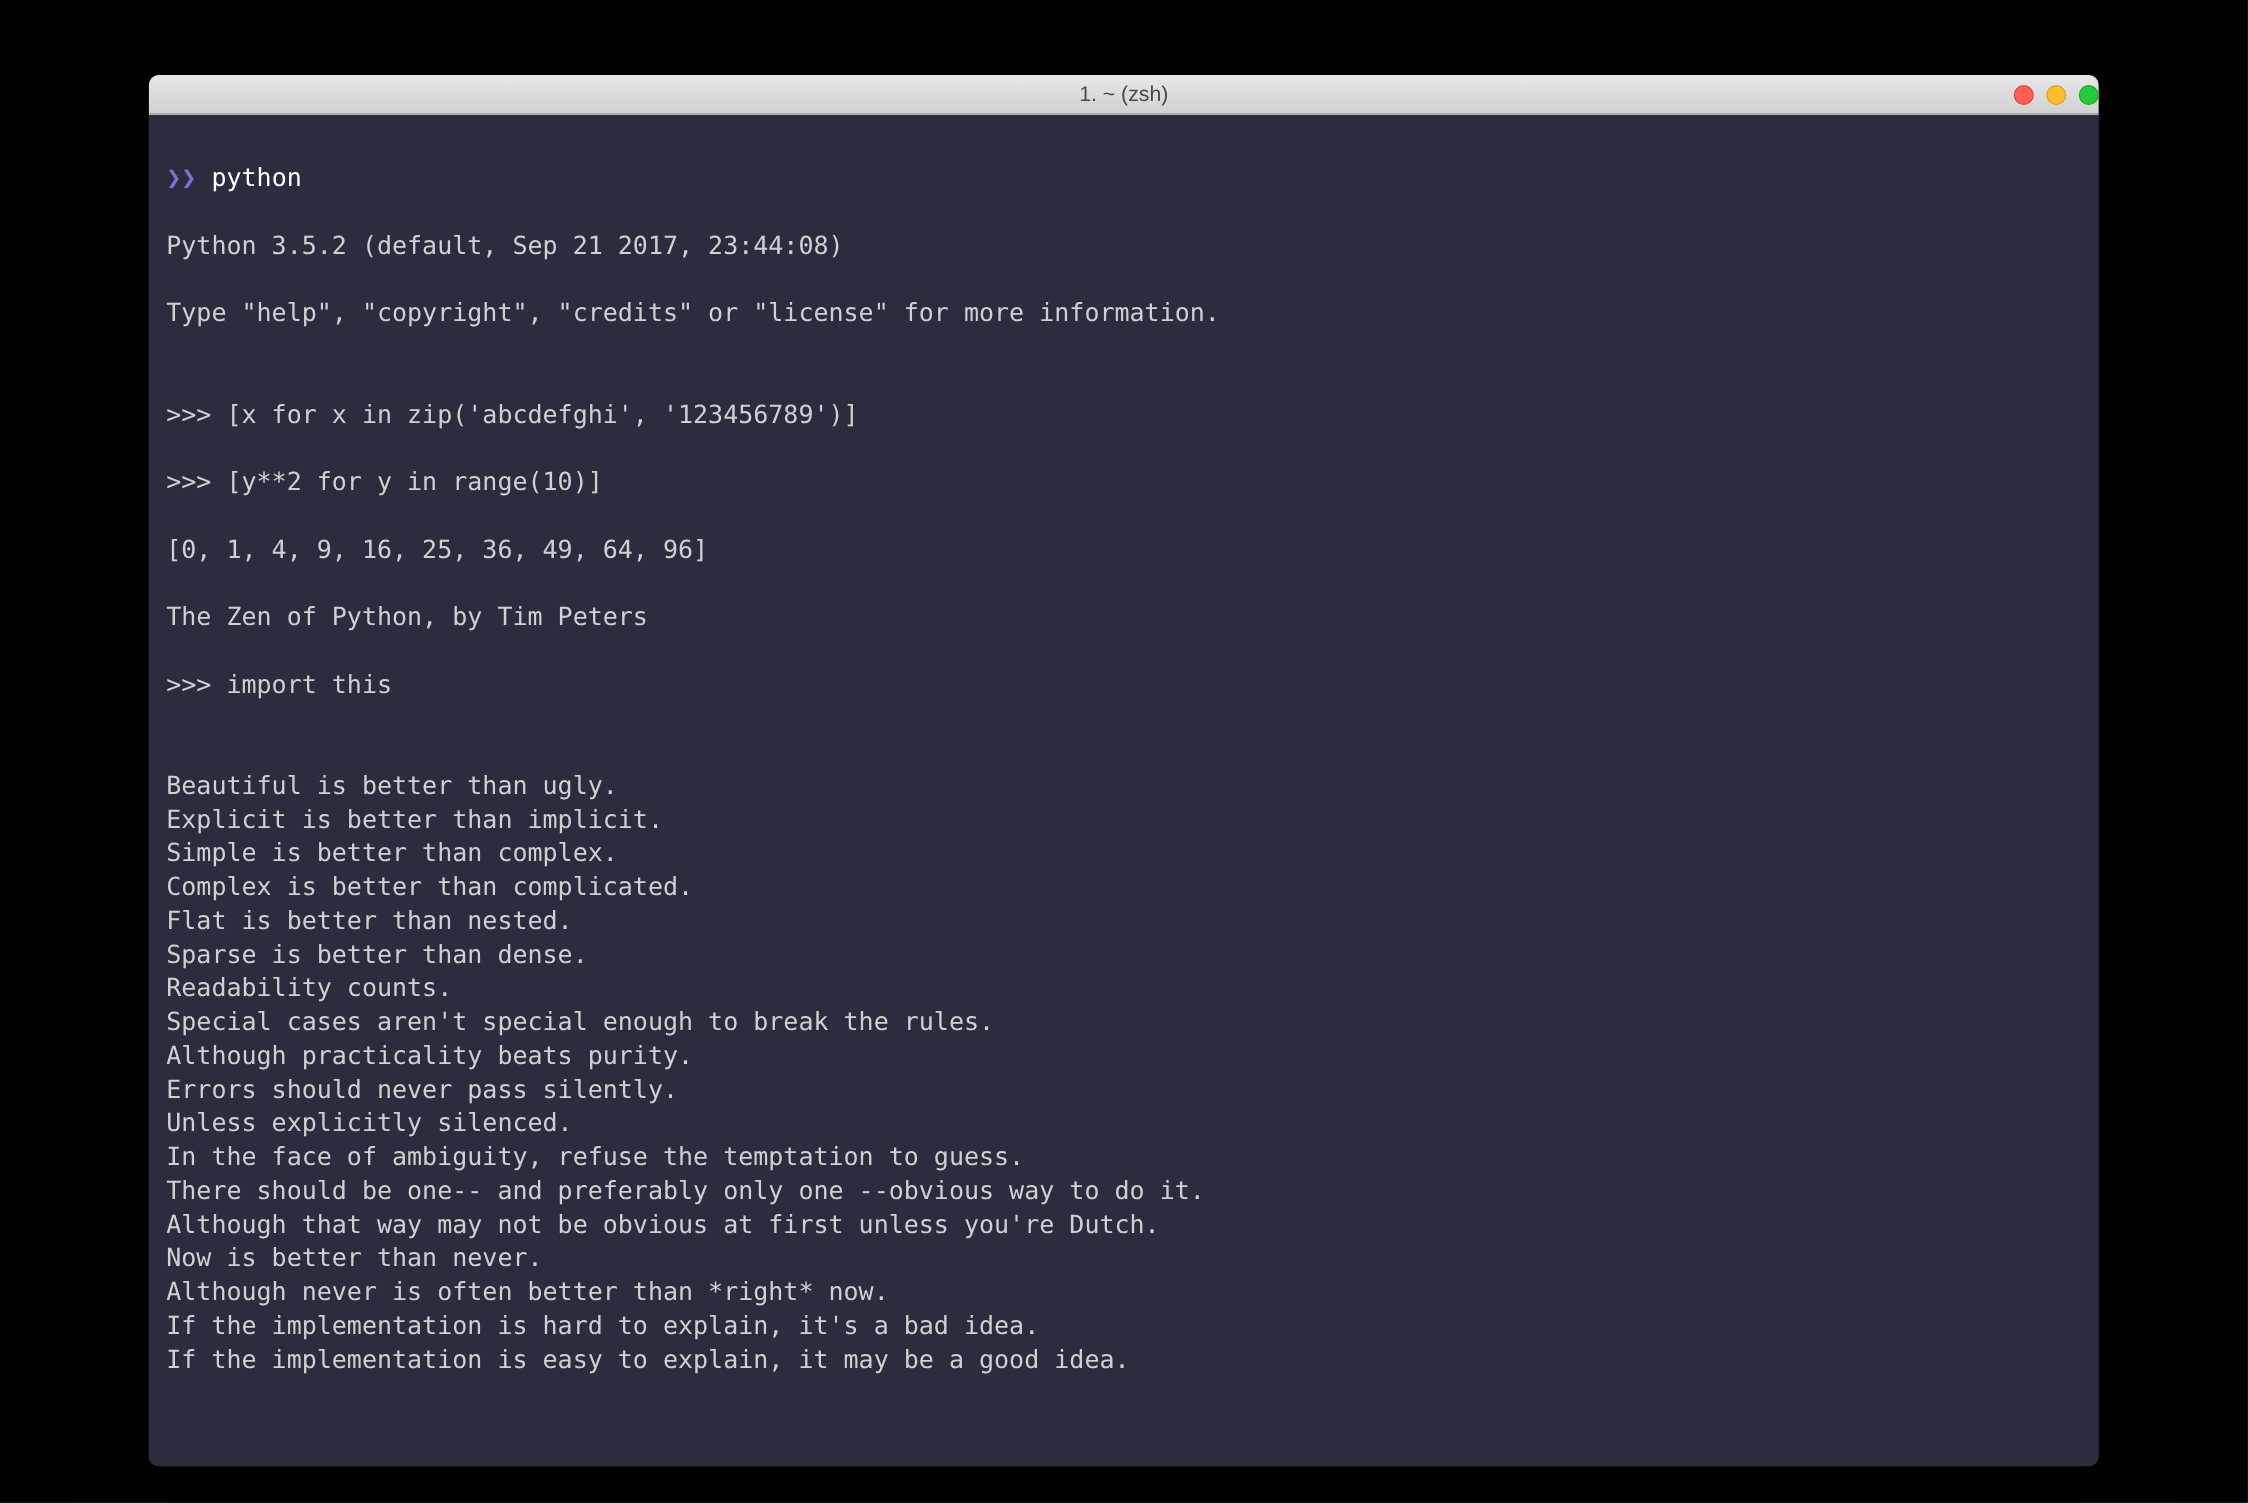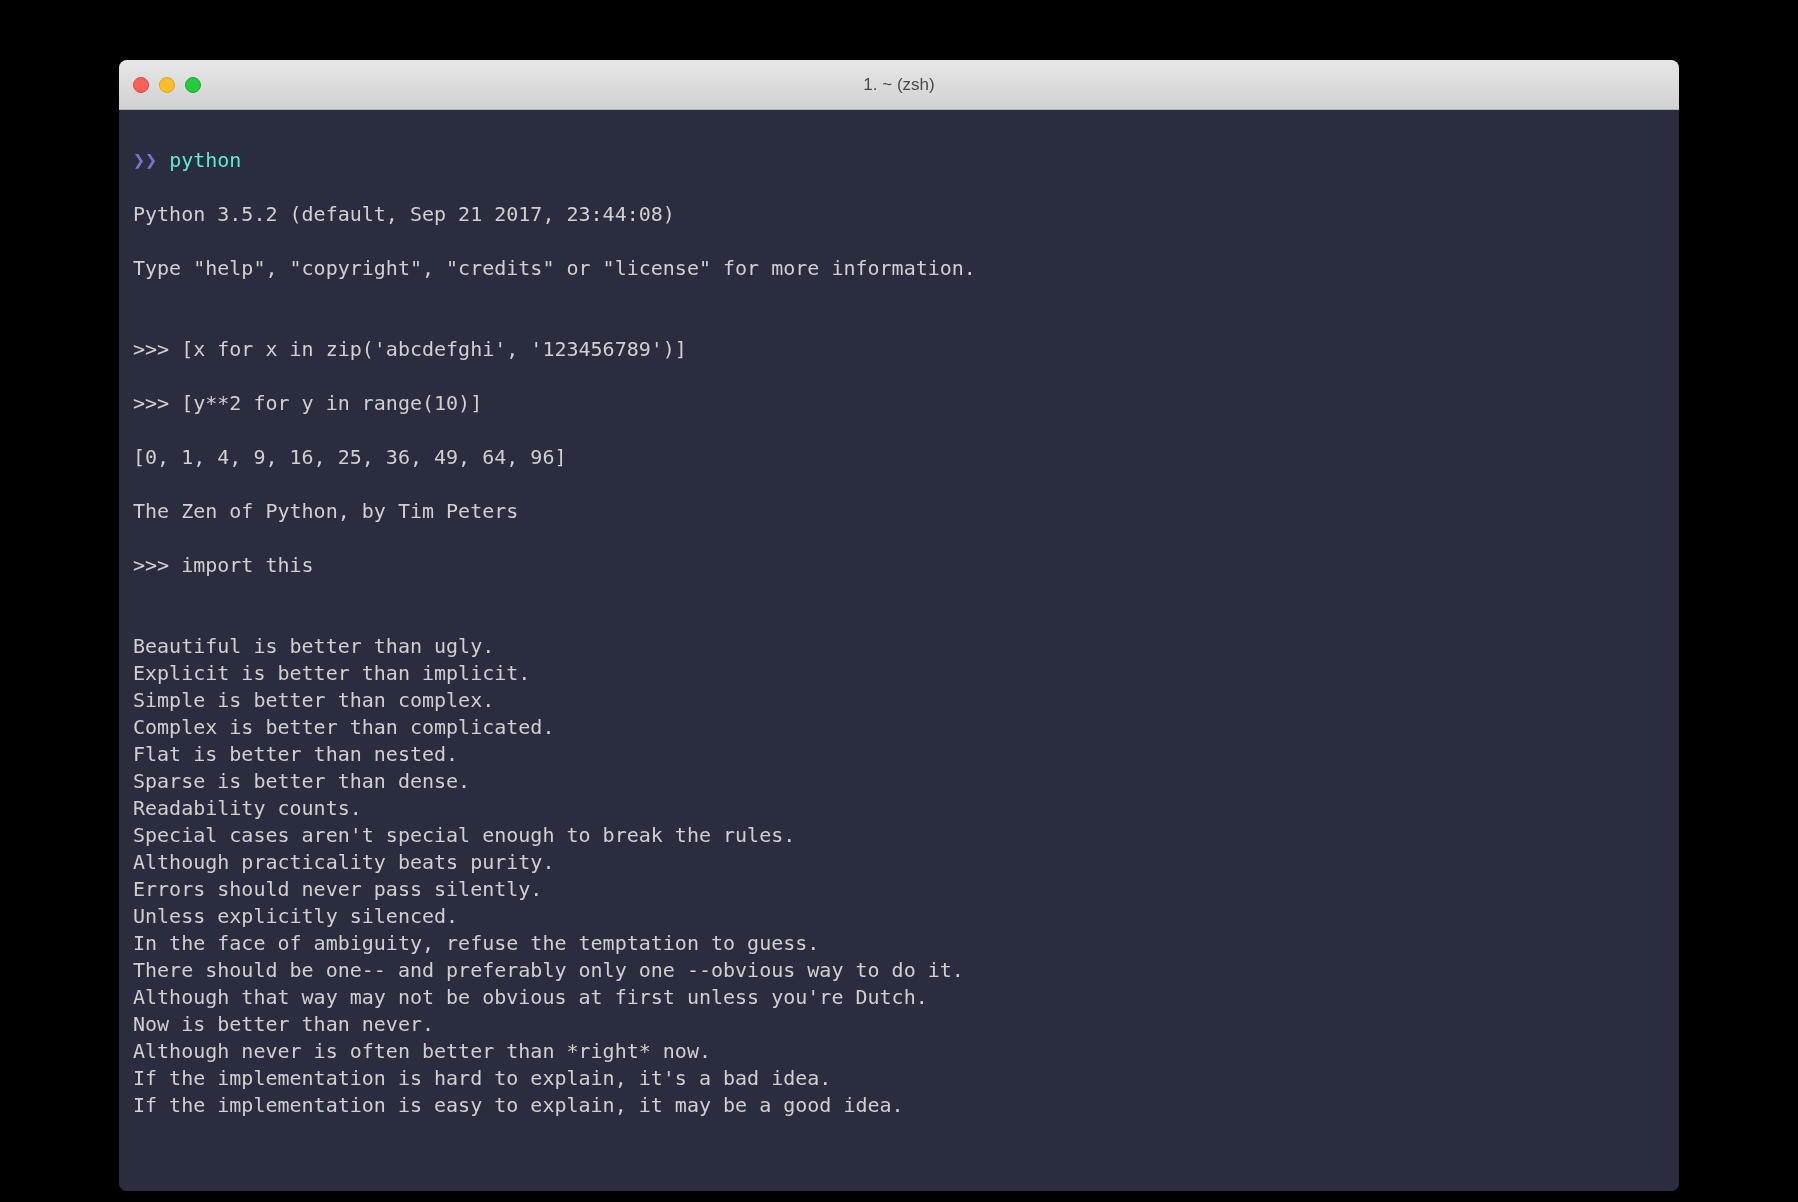--- a/index.html
+++ b/index.html
@@ -14,26 +14,27 @@
     font-family: "Menlo", "Monaco", "Consolas", monospace;
   }
   .window {
     width: 1560px;
     border-radius: 8px;
     overflow: hidden;
     box-shadow: 0 25px 60px rgba(0,0,0,0.6), 0 0 0 1px rgba(0,0,0,0.3);
     background: #292d3e;
   }
   .titlebar {
-    height: 50px;
+    height: 32px;
     background: linear-gradient(#e7e7e7, #d1d1d1);
     border-bottom: 1px solid #b1b1b1;
     display: flex;
     align-items: center;
     position: relative;
+    justify-content: flex-end;
   }
   .traffic-lights {
     display: flex;
     gap: 10px;
     padding-left: 14px;
   }
   .light {
     width: 16px;
     height: 16px;
     border-radius: 50%;
@@ -54,21 +55,21 @@
     background: #292d3e;
     color: #d0d0d0;
     font-size: 20px;
     line-height: 1.35;
     padding: 10px 14px 18px 14px;
     white-space: pre;
     font-family: "Menlo", "Monaco", "Consolas", monospace;
     min-height: 1050px;
   }
   .prompt-symbol { color: #7c6fd8; font-weight: bold; }
-  .cmd           { color: #5eead4; }
+  .cmd           { color: #ffffff; }
   .line { display: block; }
 </style>
 </head>
 <body>
 
 <div class="window">
   <div class="titlebar">
     <div class="traffic-lights">
       <div class="light red"></div>
       <div class="light yellow"></div>

